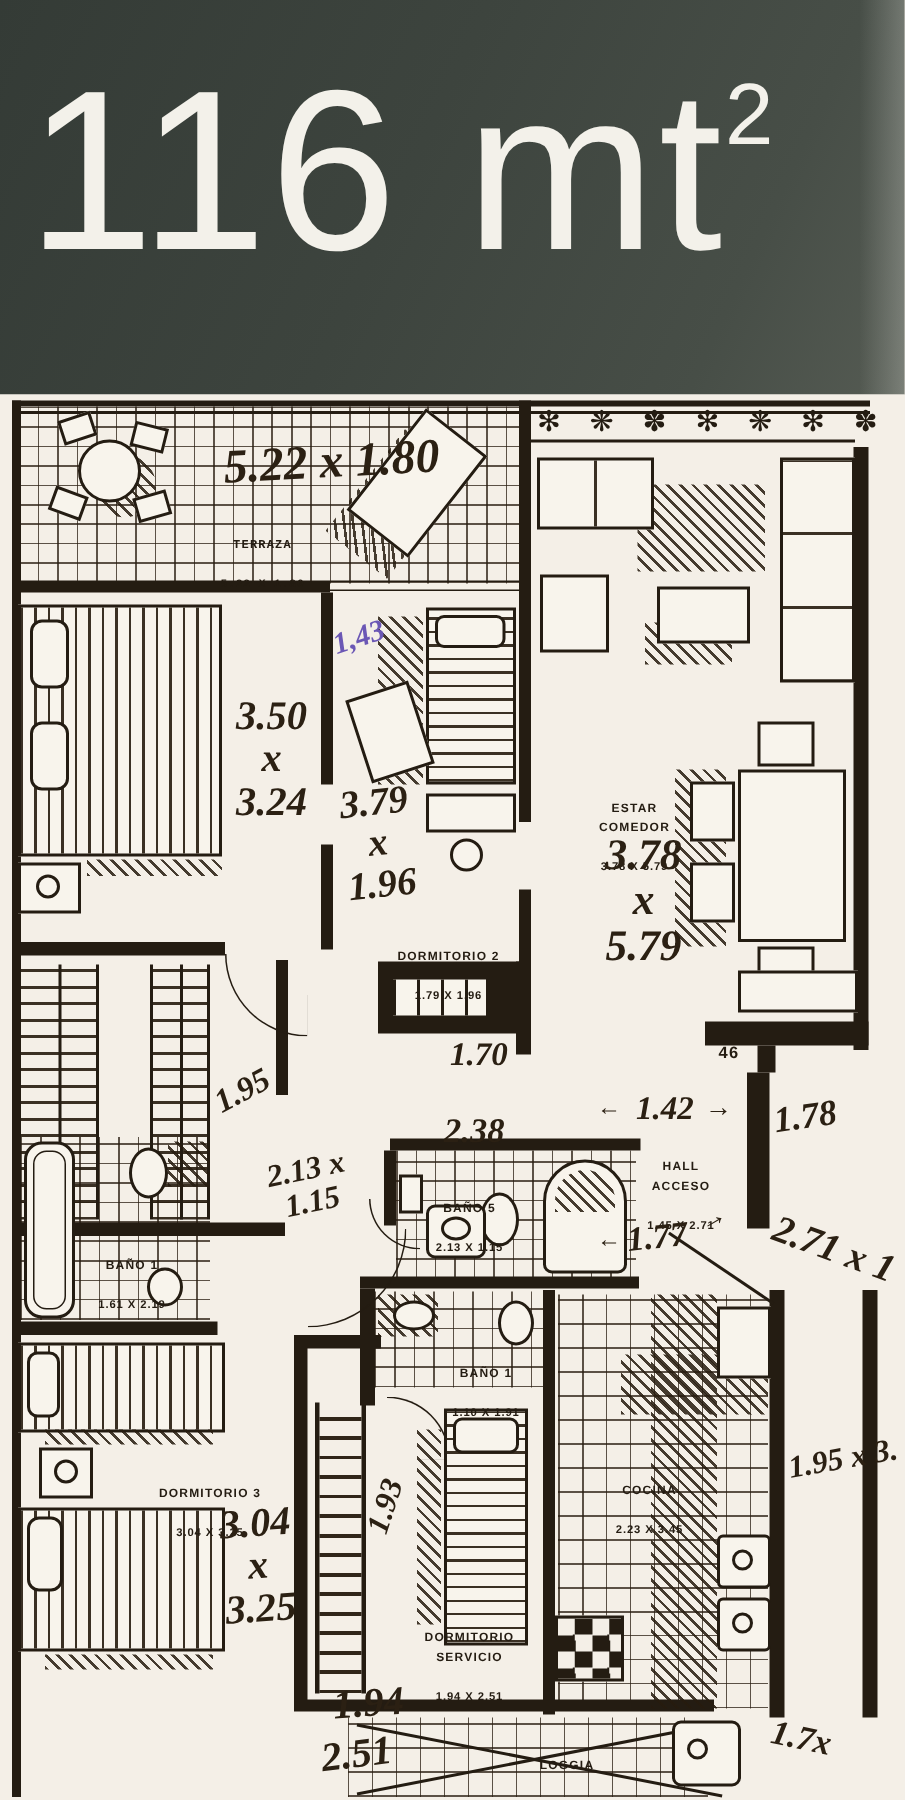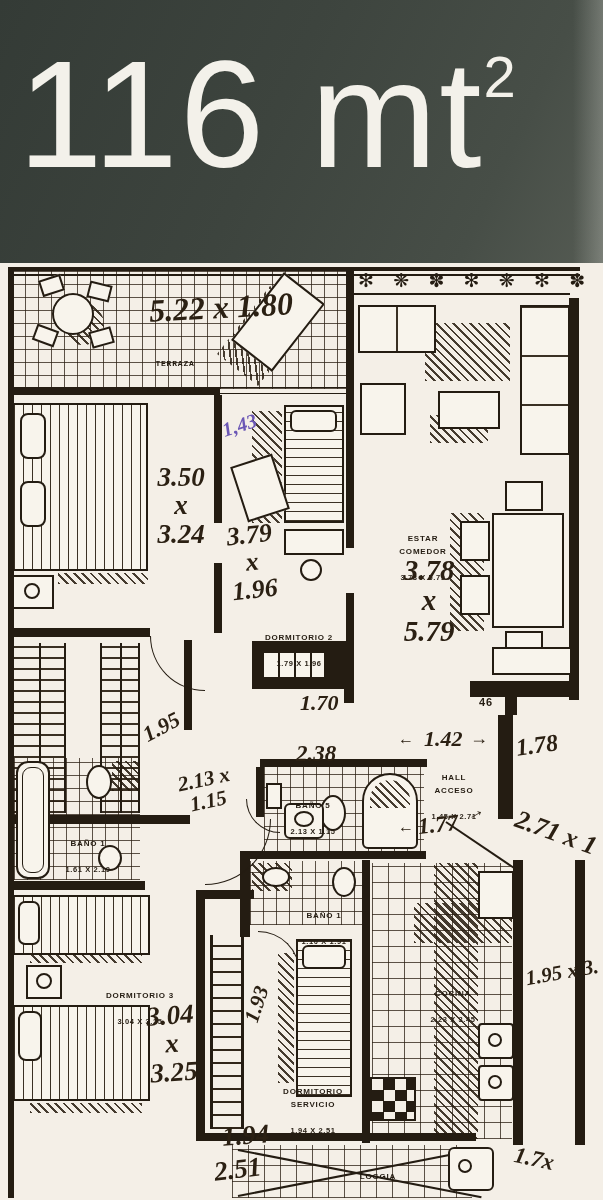--- a/index.html
+++ b/index.html
@@ -225,21 +225,21 @@
   </div>
   <div class="plabel" style="left:294px;top:632px;width:60px;">
     <div>BAÑO 1</div>
     <div class="pdims">1.10 X 1.91</div>
   </div>
   <div class="plabel" style="left:276px;top:808px;width:74px;">
     <div>DORMITORIO
 SERVICIO</div>
     <div class="pdims">1.94 X 2.51</div>
   </div>
-  <div class="plabel" style="left:404px;top:710px;width:58px;margin-left:20px;">
+  <div class="plabel" style="left:404px;top:710px;width:58px;">
     <div>COCINA</div>
     <div class="pdims">2.23 X 3.45</div>
   </div>
   <div class="plabel" style="left:336px;top:893px;width:84px;">
     <div>LOGGIA</div>
     <div class="pdims">3.00 X 1.95</div>
   </div>
   <div class="plabel" style="left:472px;top:430px;width:28px;font-size:11px;">46</div>
 
   <div class="hand" style="left:105px;top:28px;width:232px;font-size:32px;transform:rotate(-3deg);">5.22 x 1.80</div>

